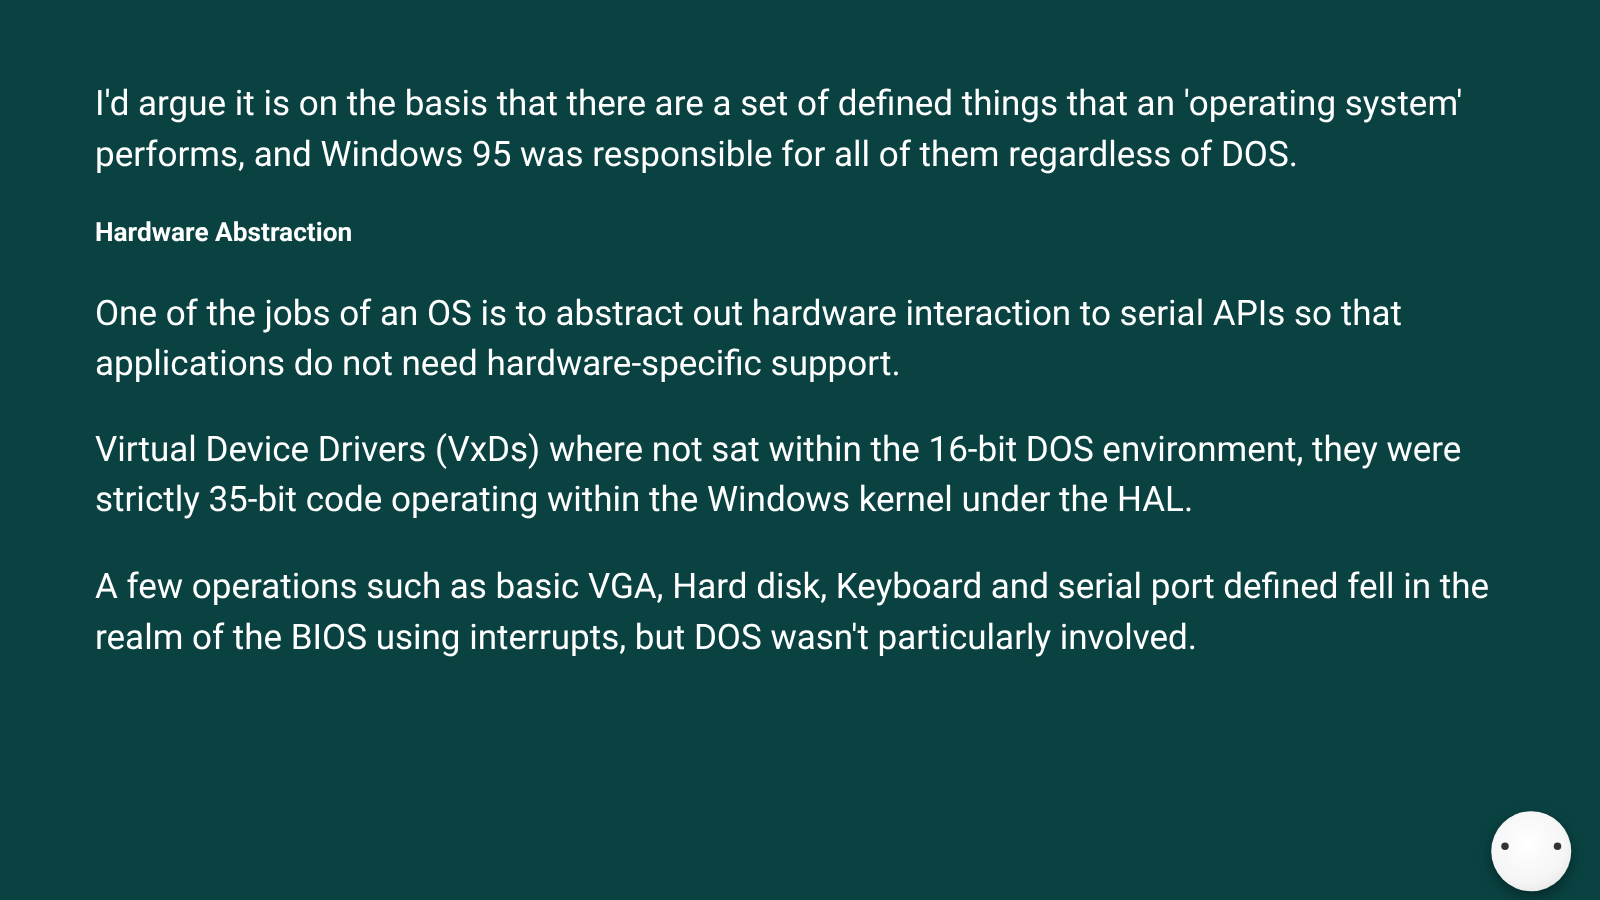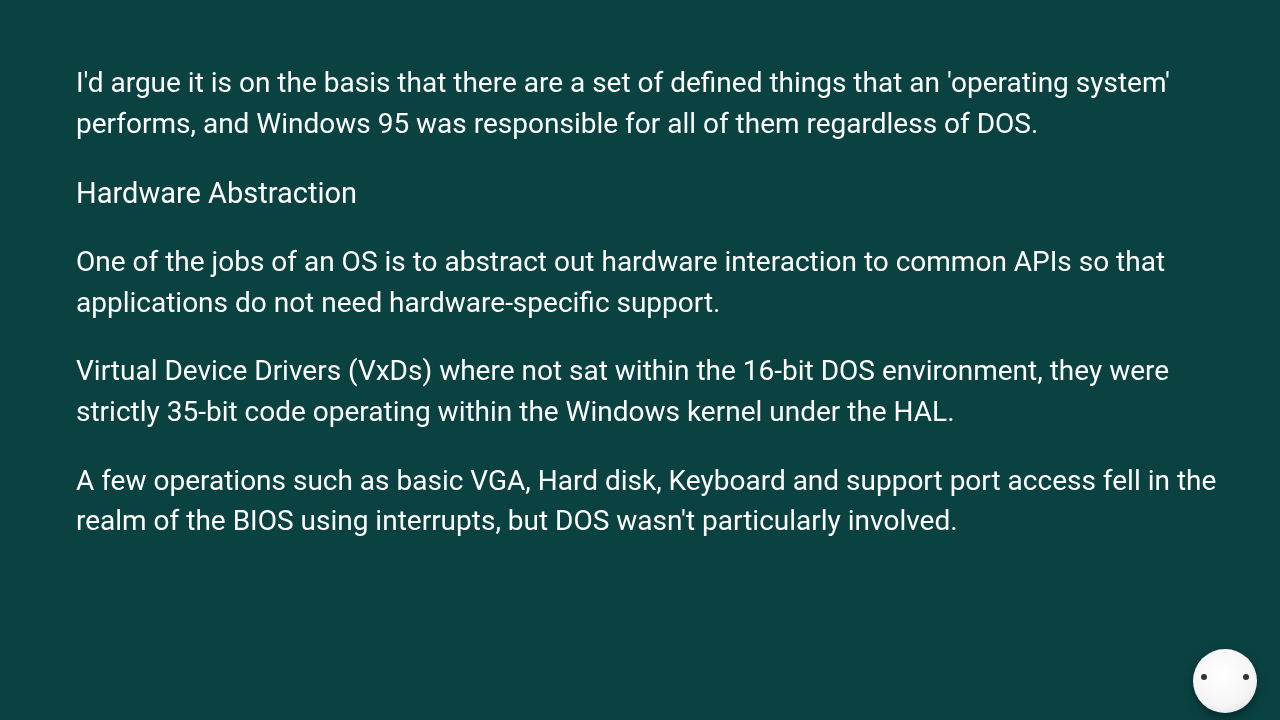--- a/index.html
+++ b/index.html
@@ -19,22 +19,22 @@
     }
     .content {
       font-size: 28px;
       line-height: 1.45;
       font-weight: 400;
     }
     .paragraph {
       margin-bottom: 28px;
     }
     .heading {
-      font-weight: 400;
-      font-size: 29px;
+      font-weight: 700;
+      font-size: 21px;
       margin-bottom: 28px;
     }
     .fab {
       position: absolute;
       bottom: 20px;
       right: 36px;
       width: 64px;
       height: 64px;
       border-radius: 50%;
       background: radial-gradient(circle at 45% 40%, #ffffff 0%, #f5f5f5 60%, #d8d8d8 100%);
@@ -57,25 +57,25 @@
     }
   </style>
 </head>
 <body>
 
 <div class="content">
   <p class="paragraph">I'd argue it is on the basis that there are a set of defined things that an 'operating system' performs, and Windows 95 was responsible for all of them regardless of DOS.</p>
 
   <h2 class="heading">Hardware Abstraction</h2>
 
-  <p class="paragraph">One of the jobs of an OS is to abstract out hardware interaction to common APIs so that applications do not need hardware-specific support.</p>
+  <p class="paragraph">One of the jobs of an OS is to abstract out hardware interaction to serial APIs so that applications do not need hardware-specific support.</p>
 
   <p class="paragraph">Virtual Device Drivers (VxDs) where not sat within the 16-bit DOS environment, they were strictly 35-bit code operating within the Windows kernel under the HAL.</p>
 
-  <p class="paragraph">A few operations such as basic VGA, Hard disk, Keyboard and support port access fell in the realm of the BIOS using interrupts, but DOS wasn't particularly involved.</p>
+  <p class="paragraph">A few operations such as basic VGA, Hard disk, Keyboard and serial port defined fell in the realm of the BIOS using interrupts, but DOS wasn't particularly involved.</p>
 
 </div>
 
 <div class="fab">
   <div class="fab-eyes">
     <div class="fab-eye"></div>
     <div class="fab-eye"></div>
   </div>
 </div>
 

